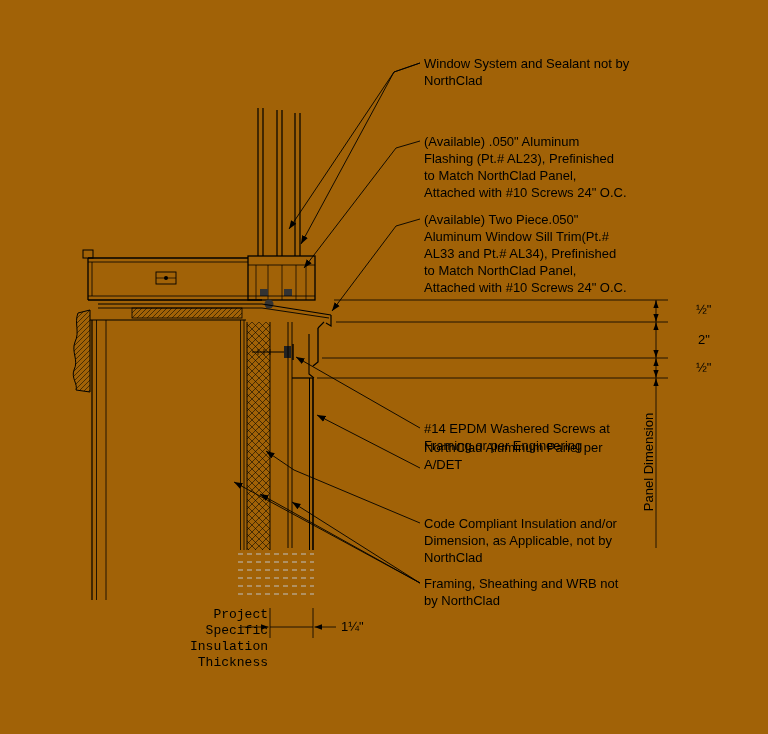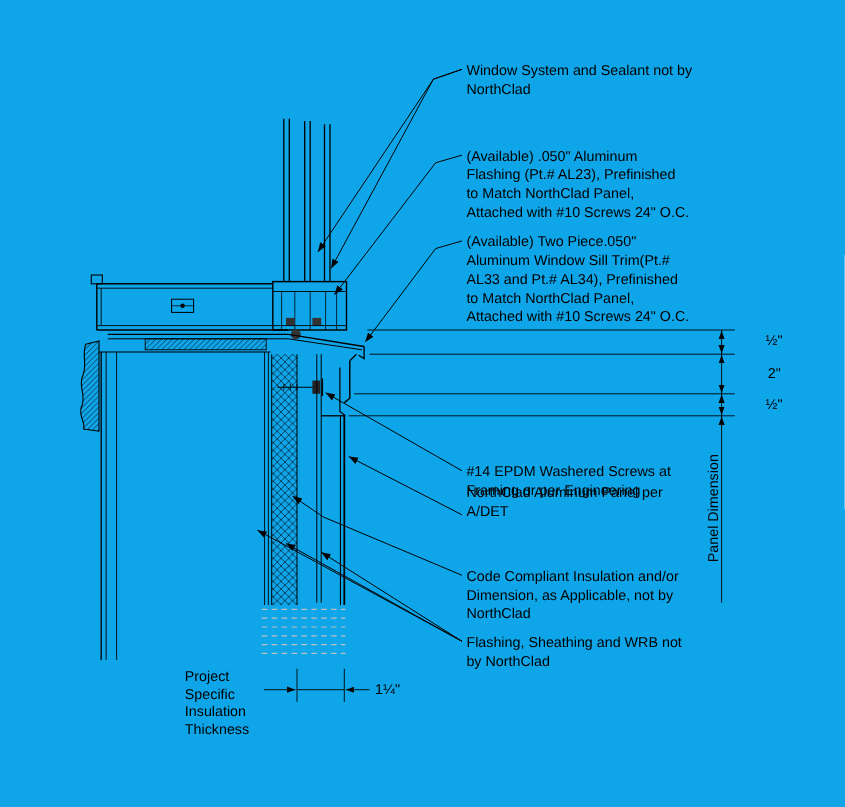--- a/index.html
+++ b/index.html
@@ -1,39 +1,39 @@
 <!DOCTYPE html>
 <html><head>
 <meta charset="utf-8">
 <style>
   html,body{margin:0;padding:0;background:#fff;}
   .canvas{
     position:relative;
     width:768px;height:734px;
-    background:#0ea5e9;
+    background:#a16207;
     font-family:"Liberation Sans", sans-serif;
     overflow:hidden;
   }
   .canvas svg{position:absolute;left:0;top:0;}
   .callout{
     position:absolute;
     font-size:13px;line-height:17px;color:#000;
     white-space:pre-line;
   }
   .dim{
     position:absolute;
     font-size:13px;line-height:16px;color:#000;
     white-space:pre-line;
   }
   .vlabel{
     transform:rotate(-90deg);
     transform-origin:center center;
     text-align:center;
   }
-  .center{text-align:left;}
+  .center{text-align:right;font-family:Liberation Mono, monospace;}
 </style>
 </head>
 <body>
 
 <div class="canvas">
 
   <svg width="768" height="734" viewBox="0 0 768 734">
     <defs>
       <pattern id="xhatch" width="7" height="7" patternUnits="userSpaceOnUse">
         <path d="M0,7 L7,0 M0,0 L7,7" stroke="#000" stroke-width="0.55" fill="none"></path>
@@ -190,21 +190,21 @@
 AL33 and Pt.# AL34), Prefinished
 to Match NorthClad Panel,
 Attached with #10 Screws 24" O.C.</div>
   <div class="callout" style="left:424px;top:420px;width:250px">#14 EPDM Washered Screws at
 Framing or per Engineering</div>
   <div class="callout" style="left:424px;top:439px;width:250px">NorthClad Aluminum Panel per
 A/DET</div>
   <div class="callout" style="left:424px;top:515px;width:250px">Code Compliant Insulation and/or
 Dimension, as Applicable, not by
 NorthClad</div>
-  <div class="callout" style="left:424px;top:575px;width:250px">Flashing, Sheathing and WRB not
+  <div class="callout" style="left:424px;top:575px;width:250px">Framing, Sheathing and WRB not
 by NorthClad</div>
 
   <div class="dim" style="left:696px;top:302px">½"</div>
   <div class="dim" style="left:698px;top:332px">2"</div>
   <div class="dim" style="left:696px;top:360px">½"</div>
   <div class="dim vlabel" style="left:579px;top:454px;width:140px">Panel Dimension</div>
   <div class="dim" style="left:341px;top:619px">1¼"</div>
   <div class="dim center" style="left:168px;top:607px;width:100px">Project
 Specific
 Insulation

